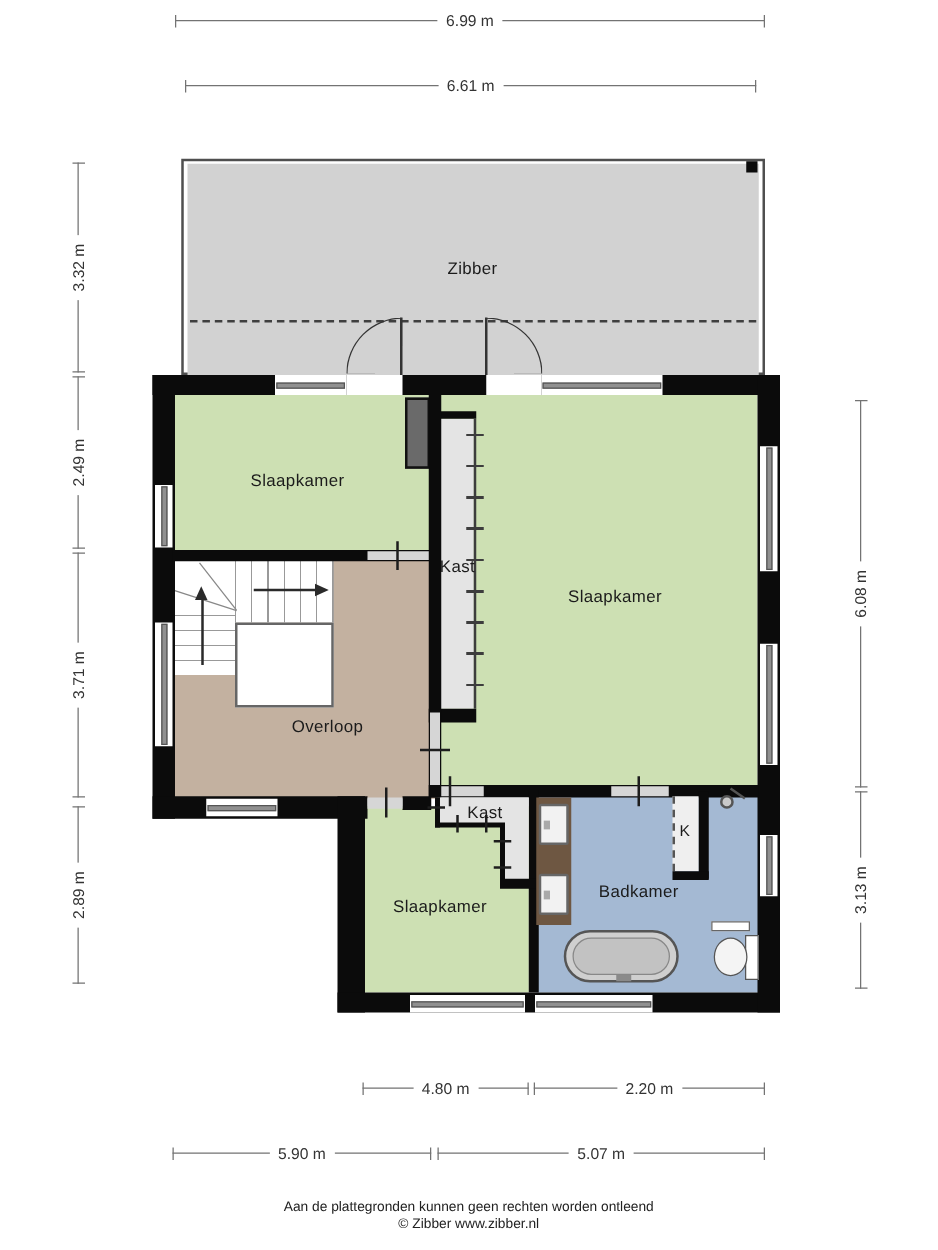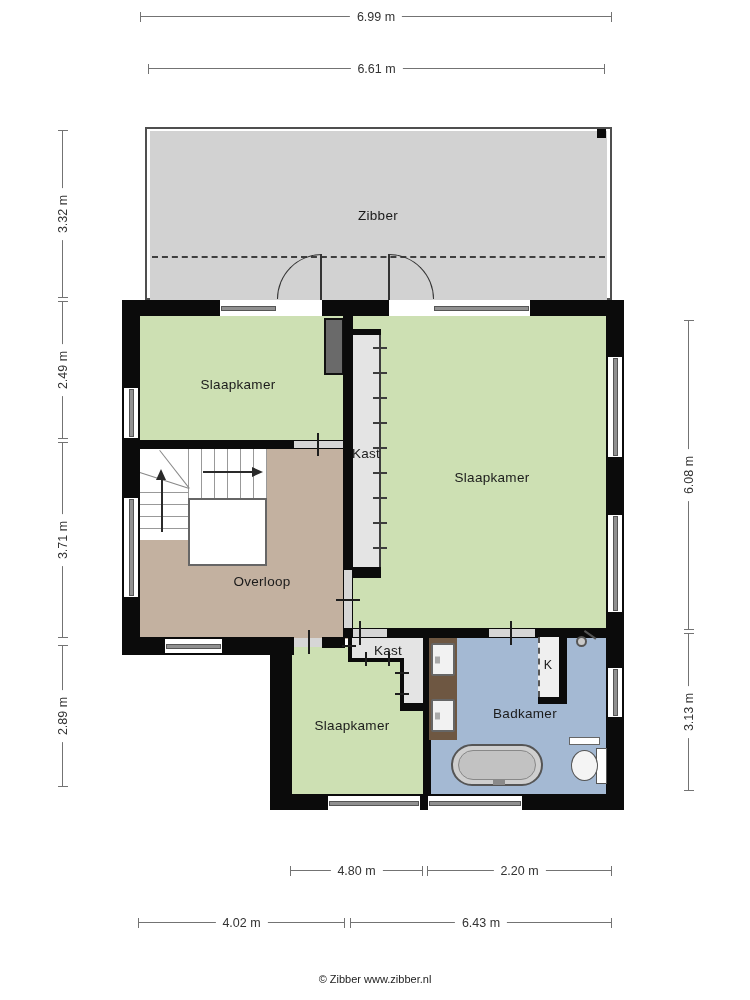--- a/index.html
+++ b/index.html
@@ -140,21 +140,21 @@
   <div class="abs" style="left:458px;top:750px;width:78px;height:30px;background:#c2c2c2;border:1.5px solid #888;border-radius:15px;box-sizing:border-box;"></div>
   <div class="abs" style="left:493px;top:780px;width:12px;height:5px;background:#8a8a8a;"></div>
 
   <div class="label" style="left:378px;top:215px;">Zibber</div>
   <div class="label" style="left:238px;top:384px;">Slaapkamer</div>
   <div class="label" style="left:366px;top:453px;">Kast</div>
   <div class="label" style="left:492px;top:477px;">Slaapkamer</div>
   <div class="label" style="left:262px;top:581px;">Overloop</div>
   <div class="label" style="left:388px;top:650px;">Kast</div>
   <div class="label" style="left:352px;top:725px;">Slaapkamer</div>
-  <div class="label" style="left:525px;top:713px;">Badkamer</div>
+  <div class="label" style="left:511px;top:713px;">Badkamer</div>
   <div class="label" style="left:548px;top:665px;font-size:12.5px;">K</div>
 
   <div class="dimh" style="left:140px;top:16px;width:472px;">
     <span class="dimlab">6.99 m</span>
   </div>
   <div class="dimh" style="left:148px;top:68px;width:457px;">
     <span class="dimlab">6.61 m</span>
   </div>
 
   <div class="dimv" style="left:62px;top:130px;height:168px;">
@@ -177,21 +177,22 @@
     <span class="dimlab">3.13 m</span>
   </div>
 
   <div class="dimh" style="left:290px;top:870px;width:133px;">
     <span class="dimlab">4.80 m</span>
   </div>
   <div class="dimh" style="left:427px;top:870px;width:185px;">
     <span class="dimlab">2.20 m</span>
   </div>
   <div class="dimh" style="left:138px;top:922px;width:207px;">
-    <span class="dimlab">4.02 m</span>
+    <span class="dimlab">5.90 m</span>
   </div>
   <div class="dimh" style="left:350px;top:922px;width:262px;">
-    <span class="dimlab">6.43 m</span>
+    <span class="dimlab">5.07 m</span>
   </div>
 
+  <div class="footer" style="top:960px;">Aan de plattegronden kunnen geen rechten worden ontleend</div>
   <div class="footer" style="top:973px;">© Zibber www.zibber.nl</div>
 
 </div>
 
 </body></html>

